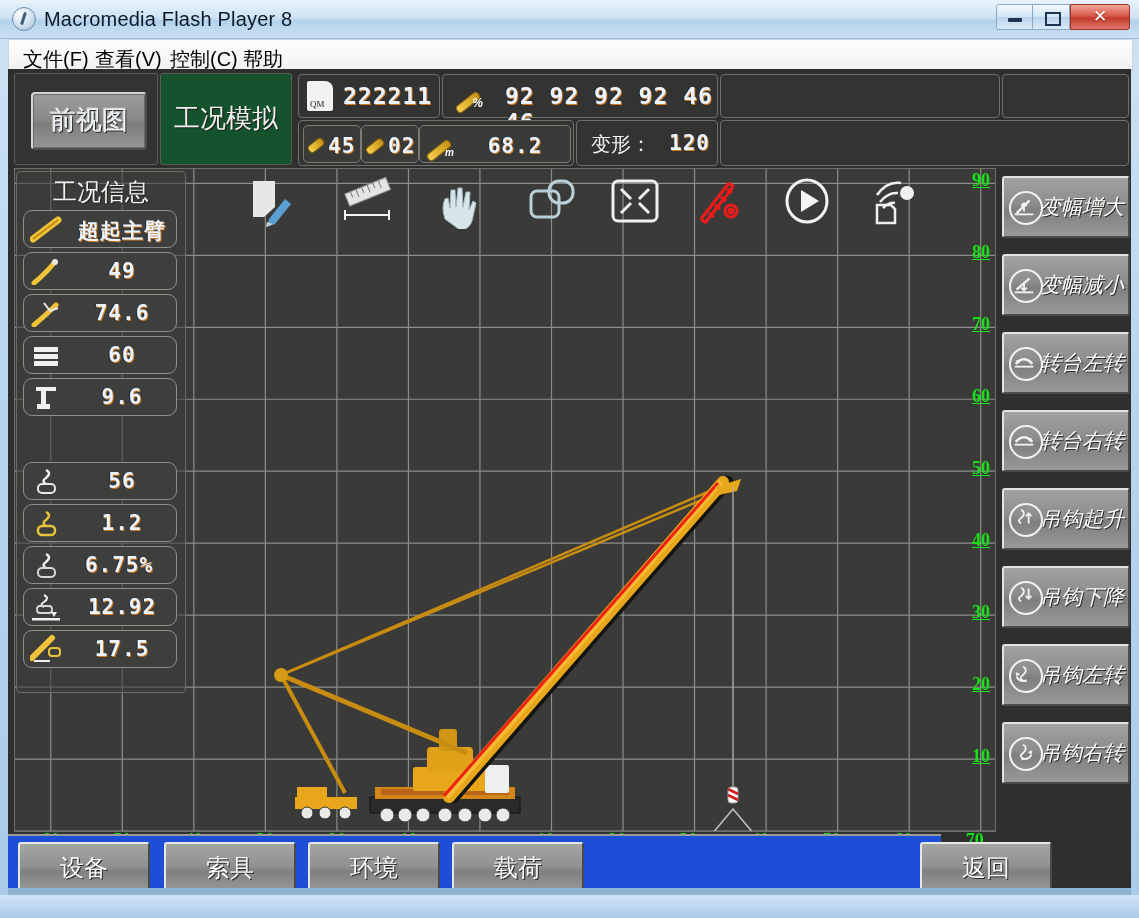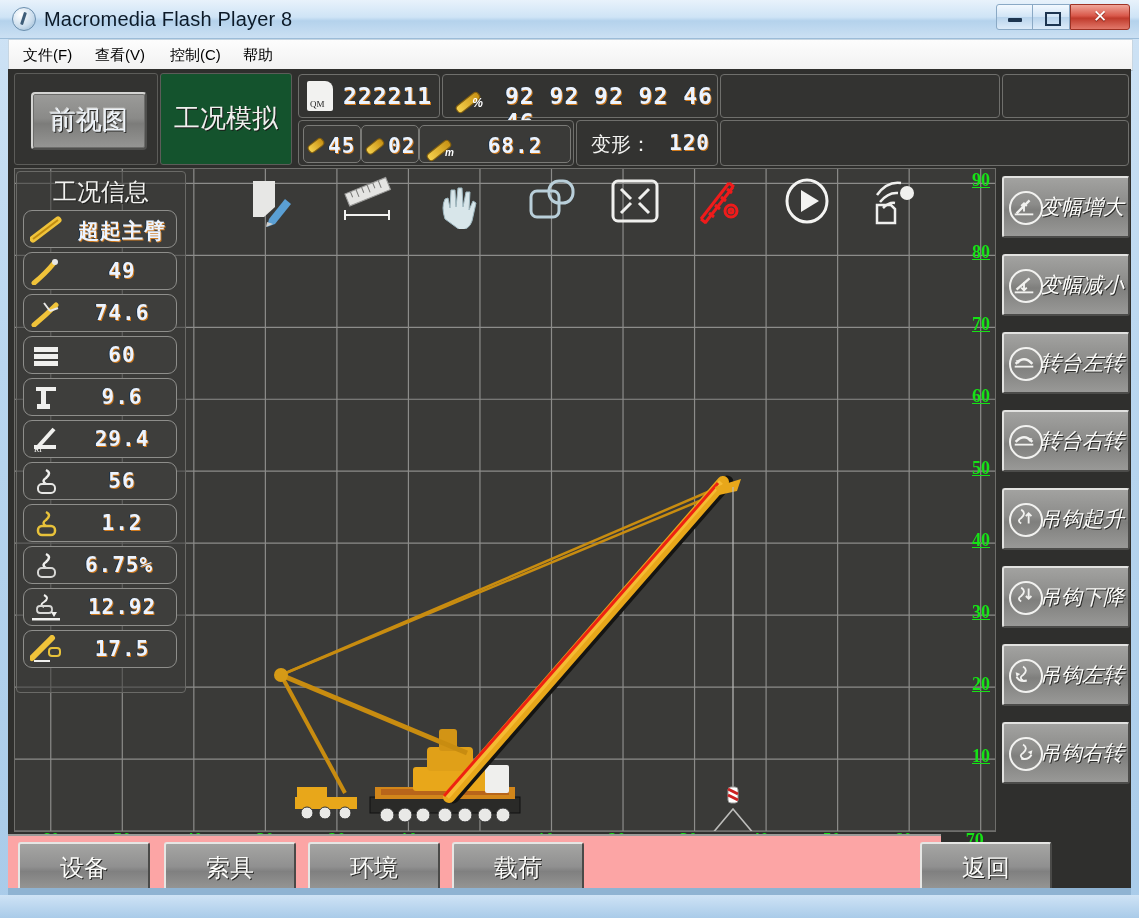--- a/index.html
+++ b/index.html
@@ -28,21 +28,21 @@
   .wbtn i{position:absolute;display:block;}
   .wbtn.min i{left:11px;top:13px;width:14px;height:4px;background:#1d3550;border-radius:1px;}
   .wbtn.max i{left:12px;top:7px;width:12px;height:10px;border:2px solid #1d3550;}
   .wbtn.close i{left:22px;top:2px;width:14px;height:19px;color:#fff;font-size:17px;
     font-weight:bold;text-align:center;line-height:19px;text-shadow:0 1px 1px #7d2015;}
 
   
   #menubar{position:absolute;left:8px;top:39px;width:1123px;height:30px;
     background:linear-gradient(180deg,#fdfdfd 0%,#f1f1f1 100%);
     border:1px solid #c7d6e2;border-bottom:1px solid #aabccb;}
-  #menubar .mi{position:absolute;top:4px;font-size:15px;color:#000;padding:2px 6px;}
+  #menubar .mi{position:absolute;top:4px;font-size:20px;color:#000;padding:2px 6px;}
   
   #stage{position:absolute;left:8px;top:69px;width:1123px;height:826px;background:#2f2f2d;}
 
   
   #topbar{position:absolute;left:0;top:0;width:1123px;height:98px;background:#2f2f2d;}
   .tabbox{position:absolute;background:#333331;border:1px solid #5c5c59;border-radius:3px;}
   #tab-front{left:6px;top:4px;width:142px;height:90px;}
   #btn-front{position:absolute;left:16px;top:18px;width:112px;height:54px;border-radius:4px;
     background:linear-gradient(180deg,#9b9b99 0%,#8a8a88 45%,#7c7c7a 55%,#969694 100%);
     border:2px solid #d4d4d2;border-right-color:#4f4f4d;border-bottom-color:#4f4f4d;
@@ -117,21 +117,21 @@
   #rightpanel{position:absolute;left:992px;top:99px;width:128px;height:662px;}
   .rbtn{position:absolute;left:2px;width:124px;height:58px;border-radius:3px;
     background:linear-gradient(180deg,#a2a2a0 0%,#8c8c8a 45%,#7f7f7d 55%,#999997 100%);
     border:2px solid #e2e2e0;border-right-color:#4c4c4a;border-bottom-color:#4c4c4a;font-style:italic;}
   .rbtn .lbl{position:absolute;left:36px;top:15px;font-size:21px;color:#fbfbf9;
     text-shadow:1px 1px 0 #2b2b29;white-space:nowrap;}
   .rbtn .circ{position:absolute;left:5px;top:13px;width:30px;height:30px;border-radius:50%;
     border:2px solid #f2f2f0;}
 
   
-  #bottombar{position:absolute;left:0;top:765px;width:933px;height:61px;background:#fca5a5;
+  #bottombar{position:absolute;left:0;top:765px;width:933px;height:61px;background:#1d4ed8;
     border-top:2px solid #9a9a98;}
   .bbtn{position:absolute;top:6px;height:50px;width:128px;border-radius:3px;
     background:linear-gradient(180deg,#a5a5a3 0%,#909090 45%,#808080 55%,#9c9c9a 100%);
     border:2px solid #e6e6e4;border-right-color:#4a4a48;border-bottom-color:#4a4a48;}
   .bbtn span{display:block;text-align:center;line-height:48px;font-size:24px;color:#fbfbf9;
     text-shadow:1px 1px 0 #262624;}
 
   
   #winfoot{position:absolute;left:0;top:895px;width:1139px;height:23px;
     background:linear-gradient(180deg,#cfe3f5,#a9cbe9);}
@@ -412,28 +412,20 @@
         <div class="val digits">60</div>
       </div>
       <div class="inforow" style="top:206px">
         <div class="ri"><svg width="32" height="28">
               <rect x="6" y="4" width="20" height="4" fill="#f0f0ee"></rect>
               <rect x="11" y="4" width="5" height="18" fill="#f0f0ee"></rect>
               <rect x="7" y="21" width="13" height="5" fill="#f0f0ee"></rect>
             </svg></div>
         <div class="val digits">9.6</div>
       </div>
-      <div class="inforow" style="top:248px">
-        <div class="ri"><svg width="32" height="28">
-              <path d="M6 24 L24 4" stroke="#f0f0ee" stroke-width="4"></path>
-              <rect x="4" y="20" width="22" height="4" fill="#f0f0ee"></rect>
-              <text x="4" y="27" font-size="8" fill="#f0f0ee" font-family="serif">RI</text>
-            </svg></div>
-        <div class="val digits">29.4</div>
-      </div>
       <div class="inforow" style="top:290px">
         <div class="ri"><svg width="32" height="28">
               <path d="M16 3 q6 3 0 8 q-5 3 0 6" stroke="#f0f0ee" stroke-width="2.5" fill="none"></path>
               <rect x="8" y="17" width="17" height="9" rx="4" fill="none" stroke="#e7e7e5" stroke-width="2"></rect>
             </svg></div>
         <div class="val digits">56</div>
       </div>
       <div class="inforow" style="top:332px">
         <div class="ri"><svg width="32" height="28">
               <path d="M16 3 q6 3 0 8 q-5 3 0 6" stroke="#e8c23a" stroke-width="2.5" fill="none"></path>

